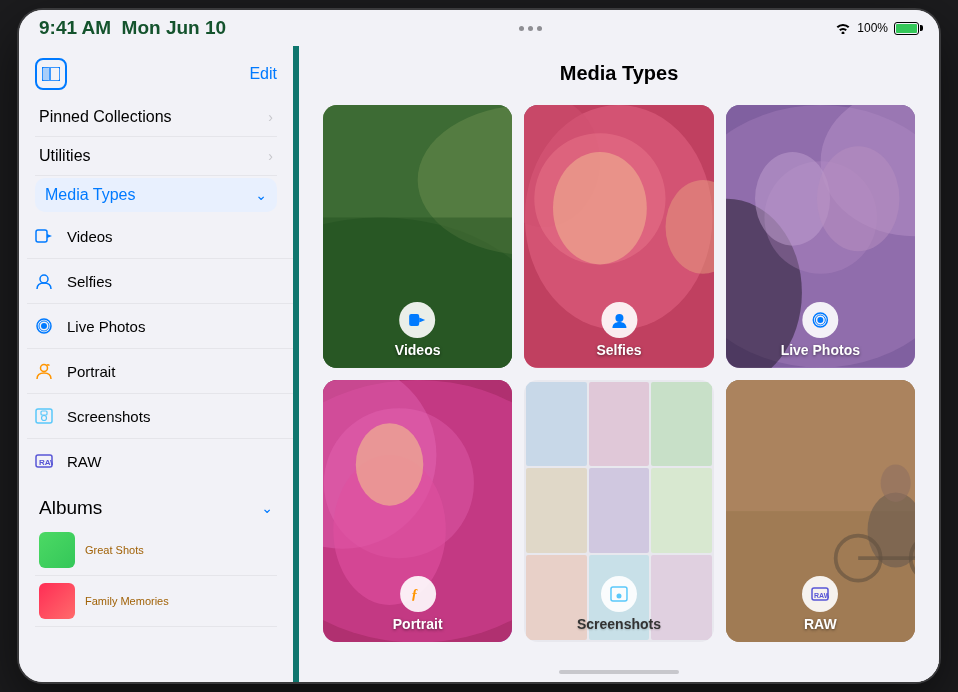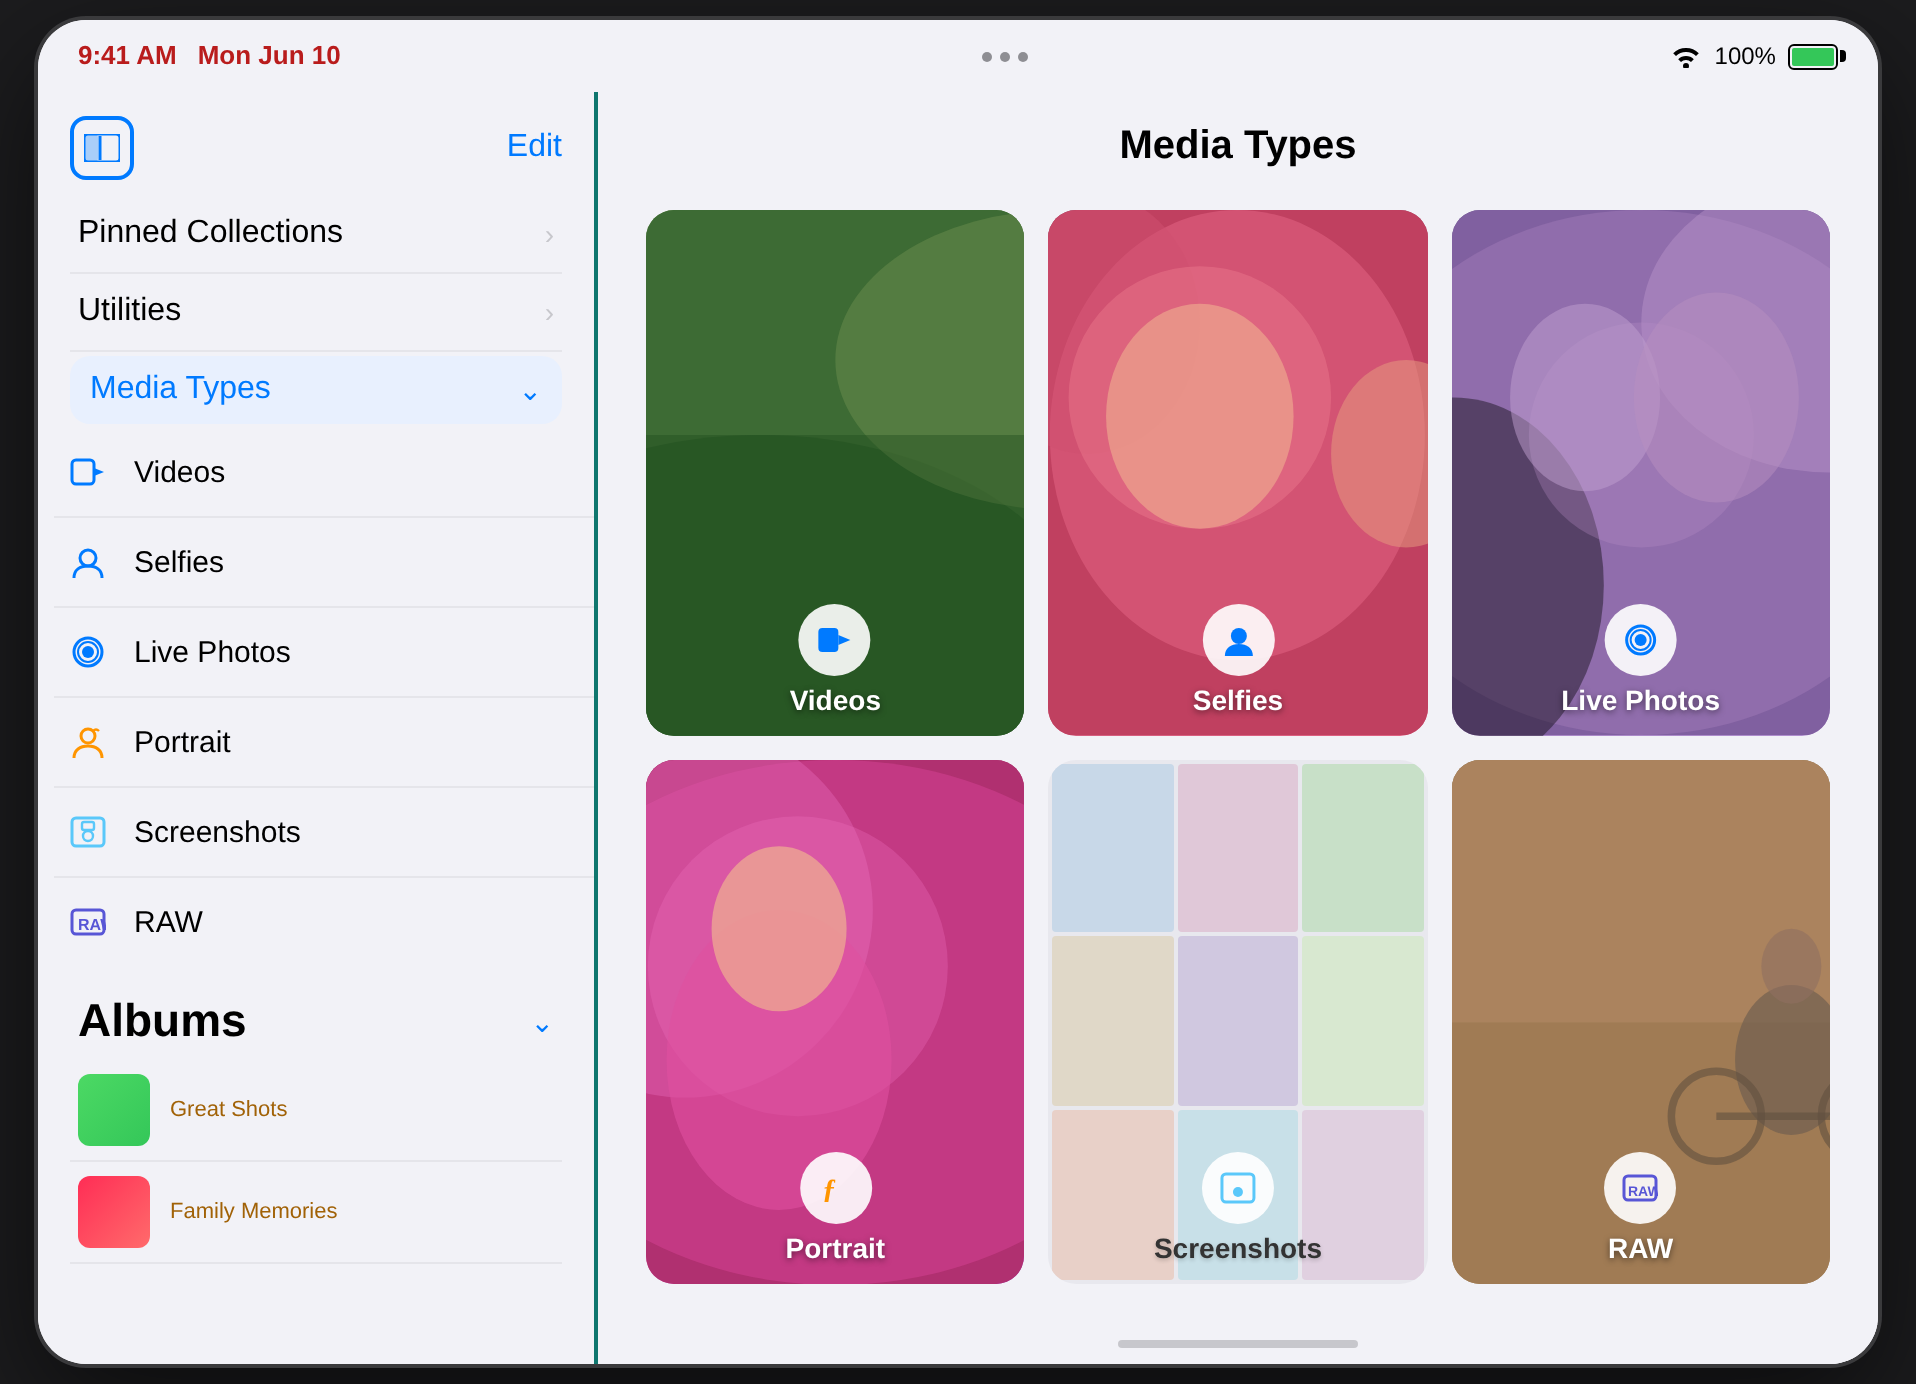--- a/index.html
+++ b/index.html
@@ -32,23 +32,23 @@
       height: 36px;
       background: #f2f2f7;
       display: flex;
       align-items: center;
       justify-content: space-between;
       padding: 0 20px;
       flex-shrink: 0;
     }
 
     .status-time {
-      font-size: 13px;
+      font-size: 19px;
       font-weight: 600;
-      color: #b91c1c;
+      color: #14532d;
     }
 
     .status-center {
       display: flex;
       gap: 4px;
     }
 
     .status-dot {
       width: 5px;
       height: 5px;
@@ -107,21 +107,21 @@
     }
 
     
     .sidebar {
       width: 280px;
       background: #f2f2f7;
       display: flex;
       flex-direction: column;
       overflow-y: auto;
       flex-shrink: 0;
-      border-right: 2px solid #0f766e;
+      border-right: 6px solid #0f766e;
     }
 
     .sidebar-header {
       display: flex;
       align-items: center;
       justify-content: space-between;
       padding: 12px 16px 8px;
     }
 
     .sidebar-icon-btn {
@@ -233,22 +233,22 @@
     
     .section-header {
       display: flex;
       align-items: center;
       justify-content: space-between;
       padding: 14px 4px 6px;
       cursor: pointer;
     }
 
     .section-header-label {
-      font-size: 23px;
-      font-weight: 700;
+      font-size: 19px;
+      font-weight: 400;
       color: #000;
     }
 
     .album-item {
       display: flex;
       align-items: center;
       gap: 10px;
       padding: 7px 4px;
       cursor: pointer;
       border-bottom: 1px solid #e5e5ea;

